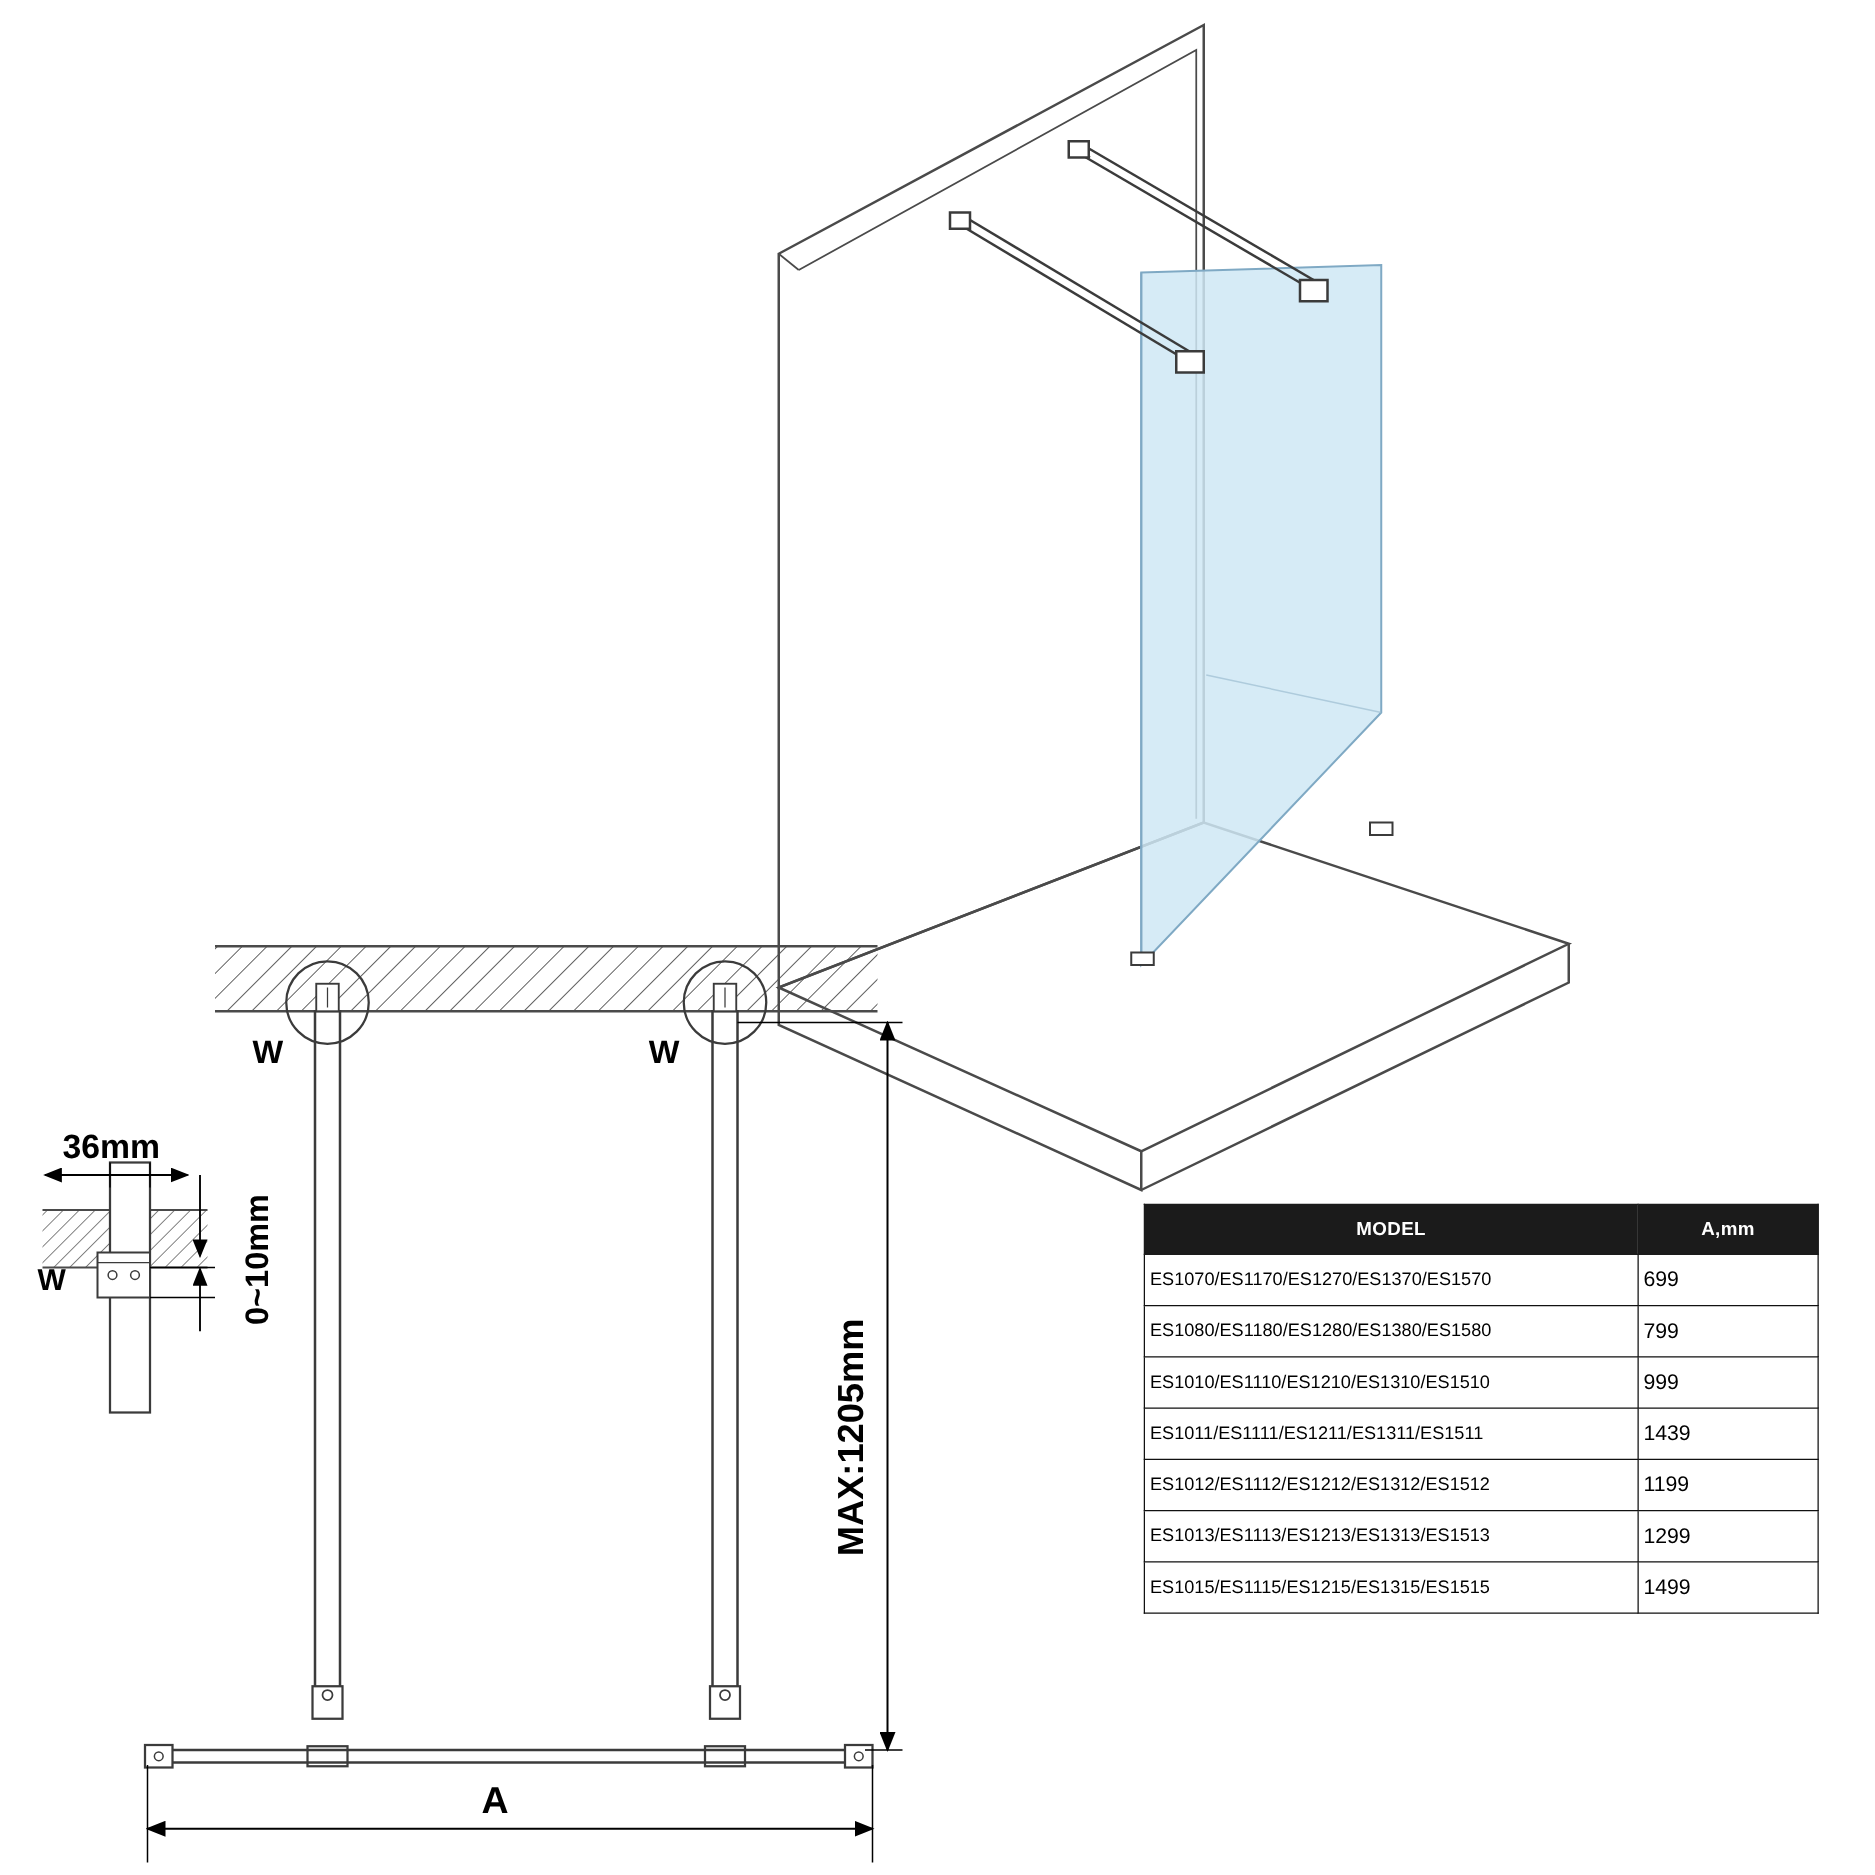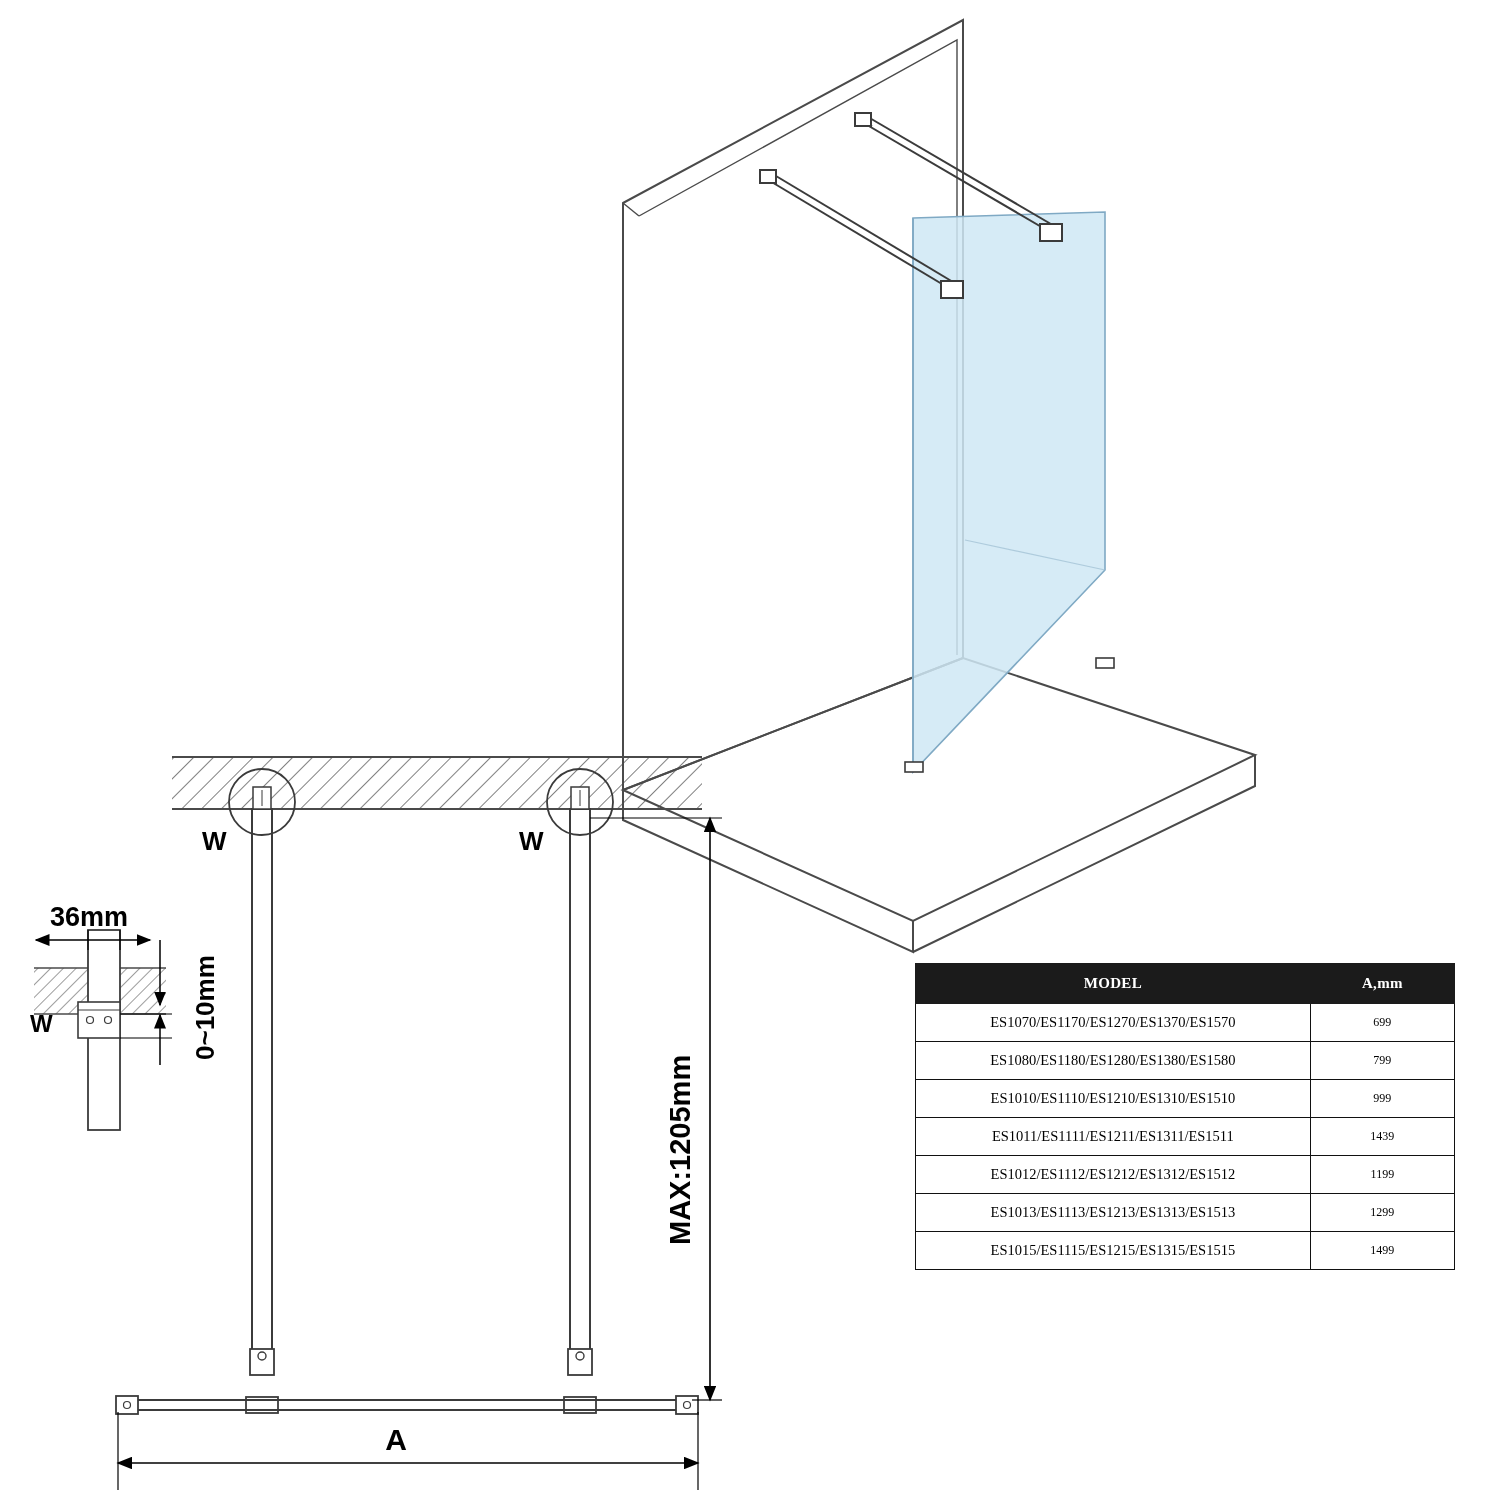--- a/index.html
+++ b/index.html
@@ -25,44 +25,44 @@
     width: 1500px;
     height: 1500px;
   }
   
   .spec-table {
     position: absolute;
     left: 915px;
     top: 963px;
     width: 540px;
     border-collapse: collapse;
-    font-family: Liberation Serif, serif;
+    font-family: Liberation Sans, sans-serif;
     font-size: 14.5px;
     color: #000;
     background: #fff;
   }
   .spec-table th {
     background: #1b1b1b;
     color: #ffffff;
     font-weight: bold;
     font-size: 15px;
     padding: 11px 4px;
     border: 1px solid #1b1b1b;
     letter-spacing: .3px;
   }
   .spec-table th.col-model { width: 385px; }
   .spec-table th.col-a { width: 135px; }
   .spec-table td {
     border: 1px solid #111;
     padding: 10px 4px;
-    text-align: center;
+    text-align: left;
     white-space: nowrap;
   }
   .spec-table td.model-cell { font-size: 14.5px; }
-  .spec-table td.a-cell { font-size: 12px; }
+  .spec-table td.a-cell { font-size: 17px; }
   
   .lbl {
     font-family: "Liberation Sans", sans-serif;
     font-weight: bold;
     fill: #000;
   }
 </style>
 </head>
 <body>
 

